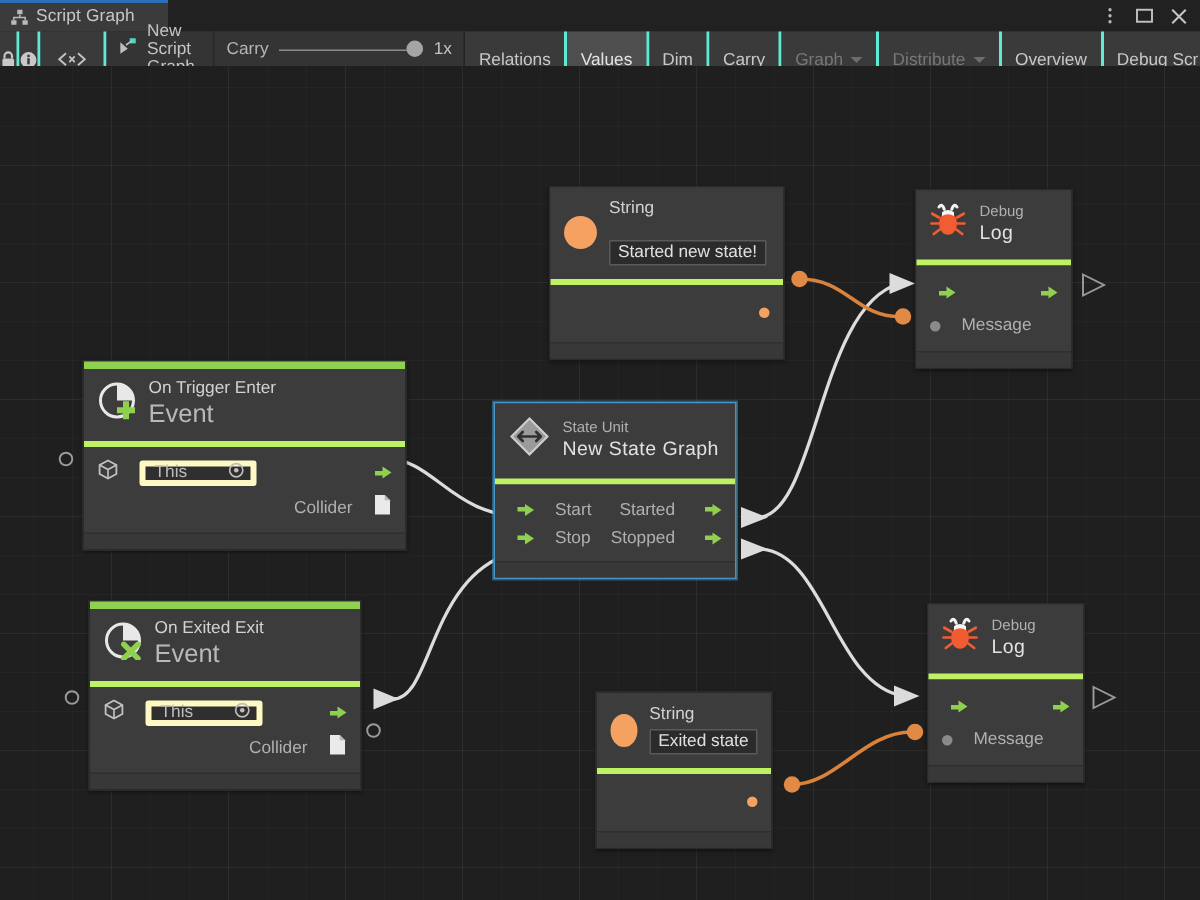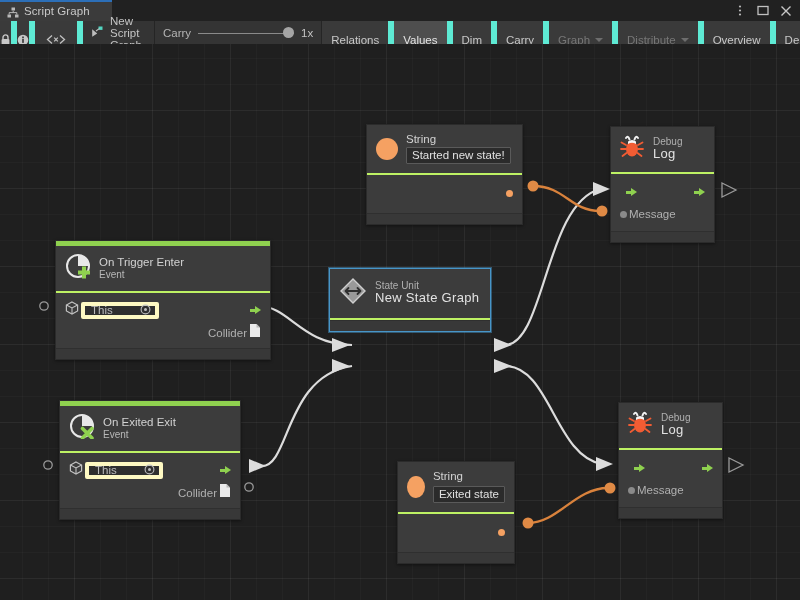--- a/index.html
+++ b/index.html
@@ -44,21 +44,21 @@
     position: absolute; top: 21px; left: 0; width: 800px; height: 23px;
     background: #323232;
     display: flex; align-items: stretch;
     border-bottom: 1px solid #1b1b1b;
     font-size: 11.5px;
     color: #c4c4c4;
   }
   .tb-btn {
     display: flex; align-items: center; justify-content: center;
     padding: 0 9px; height: 37px;
-    border-right: 6px solid #5eead4;
+    border-right: 2px solid #5eead4;
     background: #3a3a3a;
     color: #c8c8c8;
     white-space: nowrap;
   }
   .tb-btn.active { background: #4e4e4e; color: #e4e4e4; }
   .tb-btn.disabled { color: #777; }
   .tb-btn.icon-btn { width: 26px; padding: 0; }
   .tb-btn.wide { padding: 0 8px; }
 
   .graph-name {
@@ -109,32 +109,32 @@
     background: #3c3c3c;
     border: 1px solid #2b2b2b;
     box-shadow: 0 1px 3px rgba(0,0,0,.45);
   }
   .node.selected { border: 1px solid #4795c8; box-shadow: 0 0 0 1px rgba(71,149,200,.5); }
   .node-accent { height: 5px; background: #8fd14f; }
   .node-head {
     display: flex; align-items: center; gap: 8px;
     padding: 7px 10px 8px 9px;
     background: #3c3c3c;
-    border-bottom: 2px solid #bef264;
+    border-bottom: 4px solid #bef264;
   }
   .node-head-text { display: flex; flex-direction: column; line-height: 1.15; }
   .node-title { font-size: 11.5px; color: #d2d2d2; }
-  .node-sub   { font-size: 10px; color: #b8b8b8; }
+  .node-sub   { font-size: 17px; color: #b8b8b8; }
   .node-title.small { font-size: 10px; color: #b0b0b0; }
   .node-sub.big { font-size: 13px; color: #e2e2e2; letter-spacing: .3px; }
   .node-body { background: #3c3c3c; padding: 6px 0 4px; }
   .node-foot { height: 11px; background: #383838; border-top: 1px solid #2f2f2f; }
 
   .row { display: flex; align-items: center; justify-content: space-between; padding: 2px 9px; min-height: 19px; }
-  .row .left, .row .right { display: flex; align-items: center; gap: 2px; }
+  .row .left, .row .right { display: flex; align-items: center; gap: 14px; }
   .port-label { font-size: 11.5px; color: #b0b0b0; }
 
   .arrow-green {
     width: 0; height: 0; position: relative;
     border-top: 4px solid transparent; border-bottom: 4px solid transparent;
     border-left: 6px solid #8fd14f;
   }
   .arrow-green::before {
     content: ""; position: absolute; left: -11px; top: -1.5px;
     width: 7px; height: 3px; background: #8fd14f;
@@ -409,29 +409,51 @@
           <svg width="28" height="28" viewBox="0 0 28 28">
             <path d="M14 2 L26 14 L14 26 L2 14 Z" fill="#9a9a9a" stroke="#cfcfcf" stroke-width="1.4"></path>
             <path d="M7.5 14 H20.5 M9.5 11 L6.5 14 L9.5 17 M18.5 11 L21.5 14 L18.5 17" fill="none" stroke="#2f2f2f" stroke-width="1.8" stroke-linecap="round" stroke-linejoin="round"></path>
           </svg>
         </span>
         <span class="node-head-text">
           <span class="node-title small">State Unit</span>
           <span class="node-sub big">New  State  Graph</span>
         </span>
       </div>
+      <div class="node-body" style="padding:7px 0 6px;">
+        <div class="row">
+          <span class="left">
+            <span class="arrow-green" style="margin-left:11px;"></span>
+            <span class="port-label">Start</span>
+          </span>
+          <span class="right">
+            <span class="port-label">Started</span>
+            <span class="arrow-green" style="margin-left:11px;"></span>
+          </span>
+        </div>
+        <div class="row">
+          <span class="left">
+            <span class="arrow-green" style="margin-left:11px;"></span>
+            <span class="port-label">Stop</span>
+          </span>
+          <span class="right">
+            <span class="port-label">Stopped</span>
+            <span class="arrow-green" style="margin-left:11px;"></span>
+          </span>
+        </div>
+      </div>
       <div class="node-foot"></div>
     </div>
 
     <div class="node" style="left:366px; top:80px; width:157px;">
       <div class="node-head" style="padding:8px 9px 9px 9px;">
         <span class="blob-orange"></span>
         <span class="node-head-text">
           <span class="node-title">String</span>
-          <span class="text-field" style="margin-top:1px;">Started new state!</span>
+          <span class="text-field" style="margin-top:14px;">Started new state!</span>
         </span>
       </div>
       <div class="node-body" style="padding:9px 0 10px;">
         <div class="row">
           <span class="left"></span>
           <span class="right">
             <span class="dot-orange"></span>
           </span>
         </div>
       </div>

